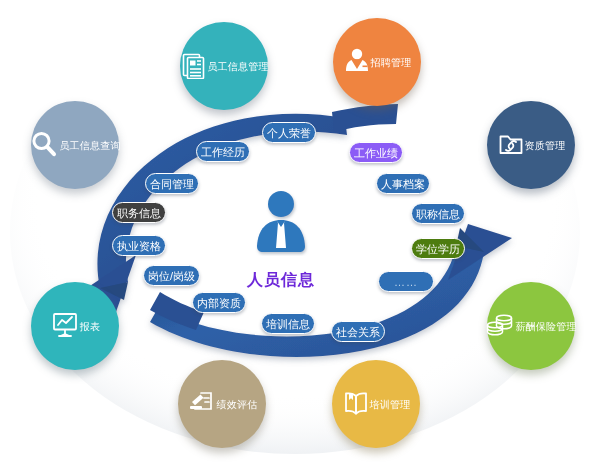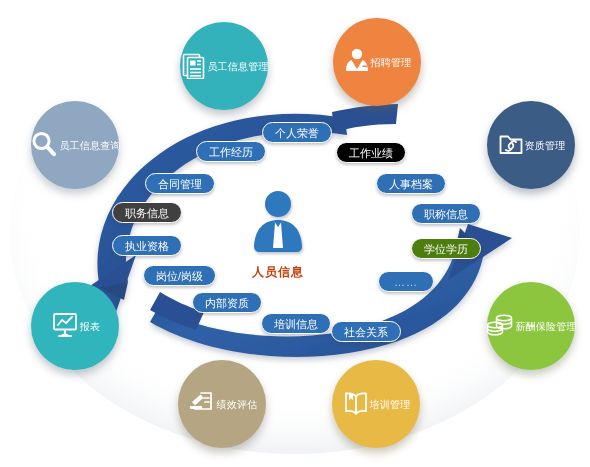--- a/index.html
+++ b/index.html
@@ -52,43 +52,43 @@
   }
 
   
   .chip {
     position: absolute;
     border-radius: 11px;
     color: #ffffff;
     font-size: 11px;
     line-height: 20px;
     height: 21px;
-    padding: 0 12px;
+    padding: 0 4px;
     white-space: nowrap;
     box-sizing: border-box;
     border: 1.5px solid #ffffff;
     box-shadow: 0 2px 3px rgba(60,70,90,0.30);
     text-align: center;
     z-index: 7;
     font-weight: normal;
   }
 
   
   #center-person {
     position: absolute;
     z-index: 5;
     display: flex;
     flex-direction: column;
     align-items: center;
   }
   #center-person .center-label {
-    font-size: 12px;
+    font-size: 16px;
     font-weight: bold;
-    color: #c2410c;
-    margin-top: 4px;
+    color: #6d28d9;
+    margin-top: 10px;
     letter-spacing: 1px;
     white-space: nowrap;
   }
 </style>
 </head>
 <body>
 
 <div id="canvas">
 
   <svg id="bgsvg" viewBox="0 0 590 467">
@@ -163,21 +163,21 @@
                    C 54,39 45,30 31,30 Z" fill="#2f78bd"></path>
           <path d="M 27,31 L 31,37 L 35,31 L 34,33 L 36,58 L 26,58 L 28,33 Z" fill="#ffffff"></path>
         </g>
       </svg>
     </span>
     <span class="center-label">人员信息</span>
   </div>
 
   <div class="chip" style="left:262px; top:122px; background:#2f6fb5;">个人荣誉</div>
   <div class="chip" style="left:196px; top:141px; background:#2f6fb5;">工作经历</div>
-  <div class="chip" style="left:336px; top:142px; background:#000000;">工作业绩</div>
+  <div class="chip" style="left:349px; top:142px; background:#8b5cf6;">工作业绩</div>
   <div class="chip" style="left:145px; top:173px; background:#2f6fb5;">合同管理</div>
   <div class="chip" style="left:376px; top:173px; background:#2f6fb5;">人事档案</div>
   <div class="chip" style="left:112px; top:202px; background:#404040;">职务信息</div>
   <div class="chip" style="left:411px; top:203px; background:#2f6fb5;">职称信息</div>
   <div class="chip" style="left:112px; top:235px; background:#2f6fb5;">执业资格</div>
   <div class="chip" style="left:411px; top:238px; background:#4d7c0f;text-align:center;">学位学历</div>
   <div class="chip" style="left:143px; top:265px; background:#2f6fb5;">岗位/岗级</div>
   <div class="chip" style="left:378px; top:271px; background:#2f6fb5; width:56px; color:#bcd4ea; letter-spacing:1px;">……</div>
   <div class="chip" style="left:192px; top:292px; background:#2f6fb5;">内部资质</div>
   <div class="chip" style="left:331px; top:297px; background:#2f6fb5;margin-top:24px;">社会关系</div>

